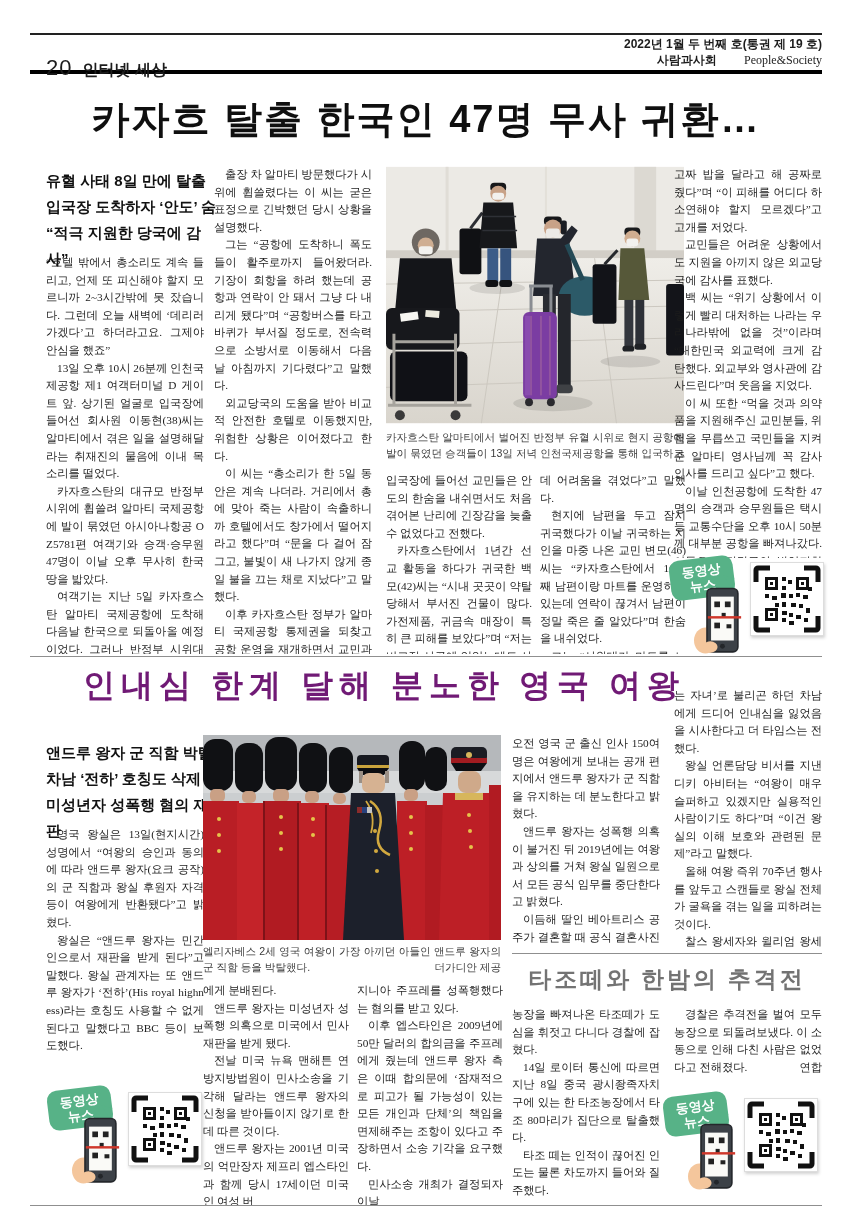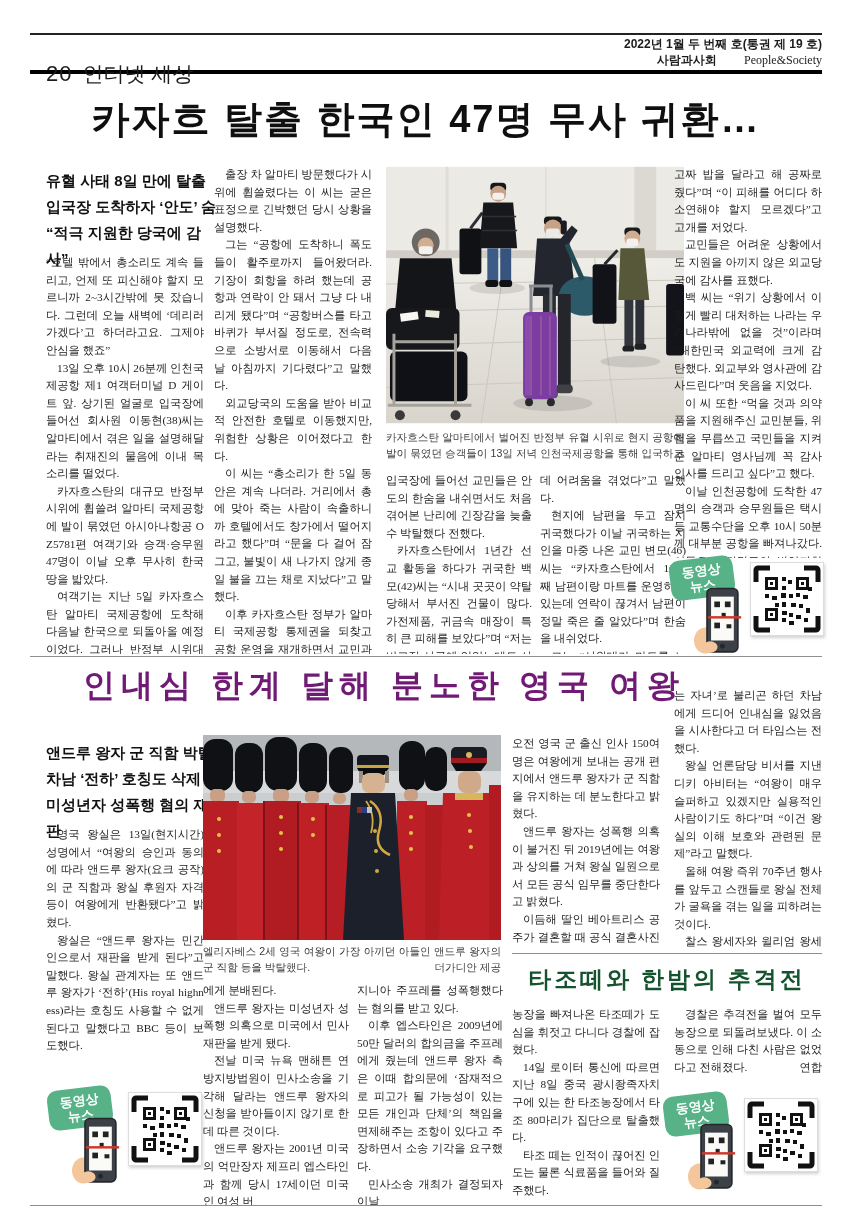--- a/index.html
+++ b/index.html
@@ -7,35 +7,35 @@
         font-family:"Liberation Serif","DejaVu Serif",serif;color:#1c1c1c;}
   .abs{position:absolute;}
   .rule-thick{position:absolute;background:#000;height:3.5px;}
   .rule-thin{position:absolute;background:#222;height:1.5px;}
   .hairline{position:absolute;background:#8f8f8f;height:1px;}
 
   
   .hdr-left{left:46px;top:40px;display:flex;align-items:baseline;gap:10px;
             font-family:"Liberation Sans","DejaVu Sans",sans-serif;}
   .pg-num{font-size:22px;font-weight:400;letter-spacing:1px;}
-  .pg-sec{font-size:21px;font-weight:400;margin-top:20px;}
+  .pg-sec{font-size:16px;font-weight:700;margin-top:20px;}
   .hdr-right{right:28px;top:36px;text-align:right;font-family:"Liberation Sans","DejaVu Sans",sans-serif;}
   .issue-line{font-size:12px;font-weight:600;line-height:16px;margin-left:40px;}
   .ed-line{font-size:12px;line-height:16px;}
   .ed-kr{font-weight:700;}
   .ed-en{font-family:"Liberation Serif",serif;margin-left:24px;}
 
   
   .headline1{left:30px;top:94px;width:792px;text-align:center;
              font-family:"Liberation Sans","DejaVu Sans",sans-serif;
              font-size:38px;font-weight:800;letter-spacing:2px;color:#0f0f0f;white-space:nowrap;}
   .headline2{left:46px;top:664px;width:676px;text-align:center;
              font-size:32px;font-weight:700;letter-spacing:6px;color:#701a75;white-space:nowrap;}
   .headline3{left:512px;top:964px;width:310px;text-align:center;
-             font-size:23px;font-weight:700;letter-spacing:3px;color:#14532d;white-space:nowrap;}
+             font-size:23px;font-weight:700;letter-spacing:3px;color:#737373;white-space:nowrap;}
 
   
   .lede{position:absolute;font-family:"Liberation Sans","DejaVu Sans",sans-serif;
         font-size:15px;font-weight:700;line-height:26px;color:#111;}
 
   
   .col{position:absolute;overflow:hidden;text-align:justify;}
   .col p{margin:0;font-size:11.3px;line-height:17.6px;word-break:break-all;}
   .col p.ind{text-indent:11px;}
   .byline{float:right;padding-left:8px;}
@@ -255,21 +255,21 @@
     <path d="M236 82 h24 l5 52 h-31 z" fill="#565839"></path>
     <rect x="240" y="134" width="9" height="48" fill="#33363d"></rect>
       <rect x="251" y="134" width="9" height="46" fill="#2d3037"></rect>
     <rect x="238" y="180" width="12" height="6" rx="3" fill="#202226"></rect>
       <rect x="250" y="178" width="12" height="6" rx="3" fill="#202226"></rect>
     <rect x="282" y="118" width="18" height="72" rx="3" fill="#131419"></rect>
   </svg>
   <div class="caption" style="left:386px;top:430px;width:298px;height:34px;">카자흐스탄 알마티에서 벌어진 반정부 유혈 시위로 현지 공항에 발이 묶였던 승객들이 13일 저녁 인천국제공항을 통해 입국하고 있다.</div>
 
   <div class="col" style="left:386px;top:472px;width:146px;height:182px;">
-    <p>입국장에 들어선 교민들은 안도의 한숨을 내쉬면서도 처음 겪어본 난리에 긴장감을 늦출 수 박탈했다 전했다.</p>
+    <p>입국장에 들어선 교민들은 안도의 한숨을 내쉬면서도 처음 겪어본 난리에 긴장감을 늦출 수 없었다고 전했다.</p>
     <p class="ind">카자흐스탄에서 1년간 선교 활동을 하다가 귀국한 백모(42)씨는 “시내 곳곳이 약탈당해서 부서진 건물이 많다. 가전제품, 귀금속 매장이 특히 큰 피해를 보았다”며 “저는 비교적 시골에 있었는데도 사재기가 심해 식료품을 구하는</p>
   </div>
   <div class="col" style="left:540px;top:472px;width:146px;height:182px;">
     <p>데 어려움을 겪었다”고 말했다.</p>
     <p class="ind">현지에 남편을 두고 잠시 귀국했다가 이날 귀국하는 지인을 마중 나온 교민 변모(46)씨는 “카자흐스탄에서 16년째 남편이랑 마트를 운영하고 있는데 연락이 끊겨서 남편이 정말 죽은 줄 알았다”며 한숨을 내쉬었다.</p>
     <p class="ind">그는 “시위대가 마트를 노린다는 소문이 있어 군인들이 경비를 서고 있다. 어제는 군인들이 다짜</p>
   </div>
 
   <div class="col" style="left:674px;top:166px;width:148px;height:392px;">
     <p>고짜 밥을 달라고 해 공짜로 줬다”며 “이 피해를 어디다 하소연해야 할지 모르겠다”고 고개를 저었다.</p>
@@ -434,21 +434,21 @@
         <use href="#sym-qr"></use>
       </svg>
   </div>
 
   <div class="hairline" style="left:512px;top:953px;width:310px;"></div>
   <div class="abs headline3">타조떼와 한밤의 추격전</div>
 
   <div class="col" style="left:512px;top:1006px;width:148px;height:198px;">
     <p>농장을 빠져나온 타조떼가 도심을 휘젓고 다니다 경찰에 잡혔다.</p>
     <p class="ind">14일 로이터 통신에 따르면 지난 8일 중국 광시좡족자치구에 있는 한 타조농장에서 타조 80마리가 집단으로 탈출했다.</p>
-    <p class="ind">타조 떼는 인적이 끊어진 인도는 물론 식료품을 들어와 질주했다.</p>
+    <p class="ind">타조 떼는 인적이 끊어진 인도는 물론 차도까지 들어와 질주했다.</p>
   </div>
   <div class="col" style="left:674px;top:1006px;width:148px;height:100px;">
     <p class="ind"><span>경찰은 추격전을 벌여 모두 농장으로 되돌려보냈다. 이 소동으로 인해 다친 사람은 없었다고 전해졌다.</span><span class="byline">연합</span></p>
   </div>
 
   <div class="qr-row" style="left:662px;top:1092px;width:162px;">
     <div class="qr-left">
       <div class="qr-bubble">
         <span>동영상</span>
         <span>뉴스</span>

